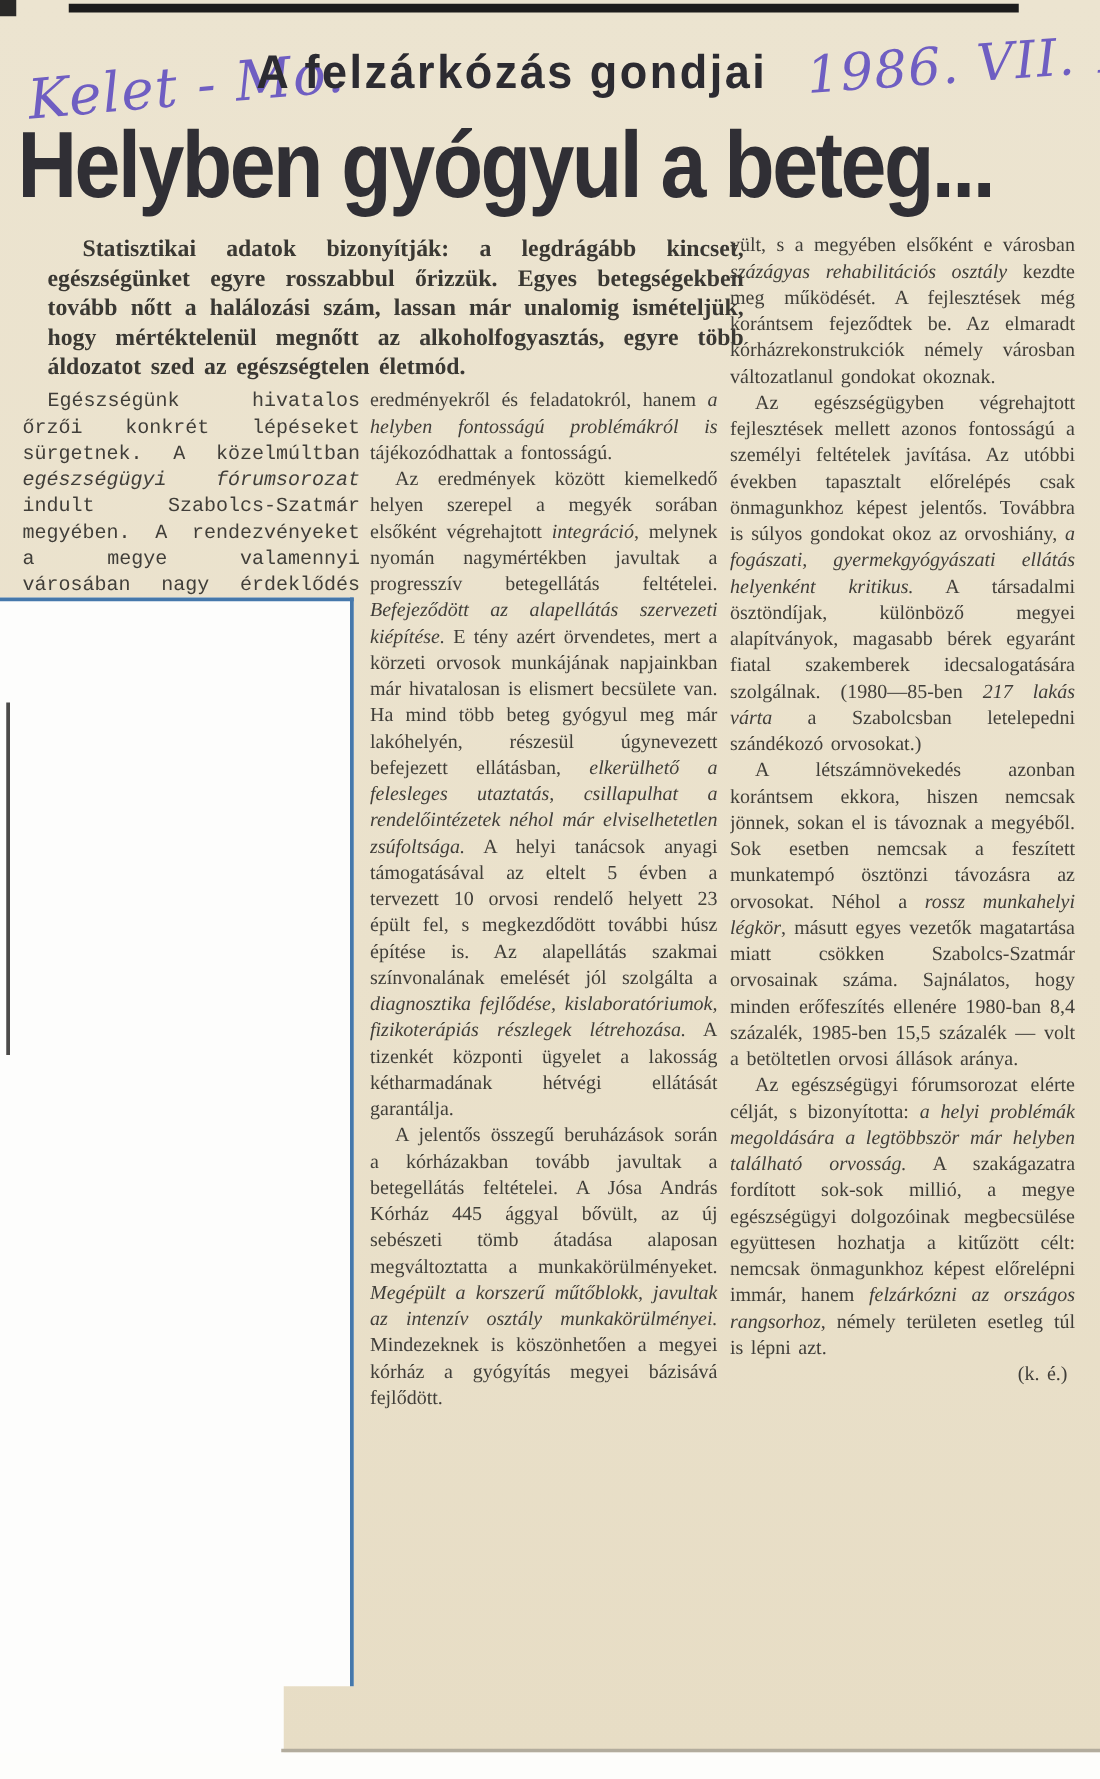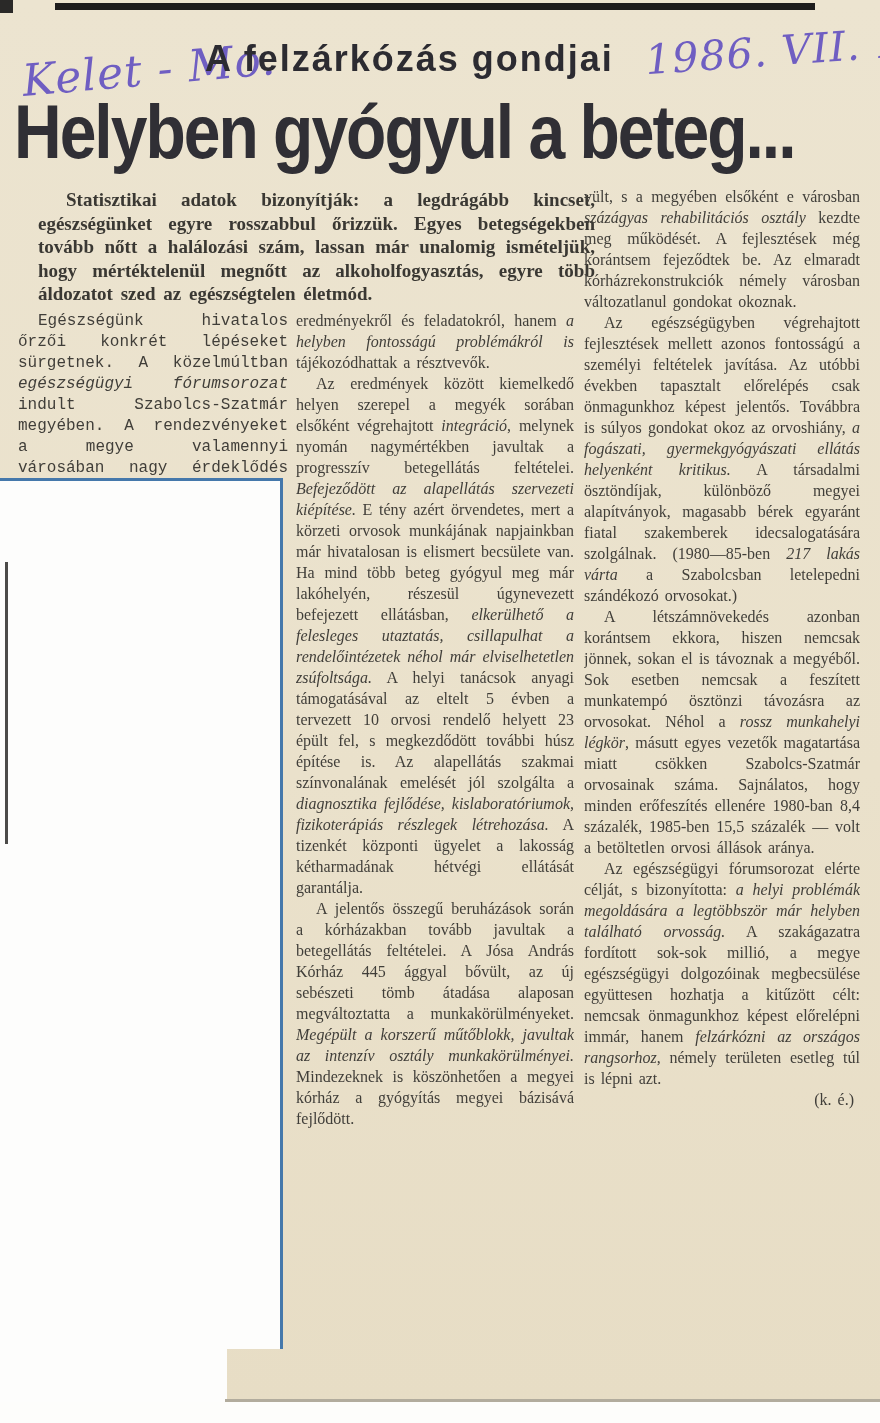--- a/index.html
+++ b/index.html
@@ -60,21 +60,21 @@
     <div class="hw hw-date">1986. VII. 18.</div>
 
     <h1 class="headline">Helyben gyógyul a beteg...</h1>
 
     <p class="lede">Statisztikai adatok bizonyítják: a legdrágább kincset, egészségünket egyre rosszabbul őrizzük. Egyes betegségekben tovább nőtt a halálozási szám, lassan már unalomig ismételjük, hogy mértéktelenül megnőtt az alkoholfogyasztás, egyre több áldozatot szed az egészségtelen életmód.</p>
 
     <div class="col col1">
         <p class="ind"><span>Egészségünk hivatalos őrzői konkrét lépéseket sürgetnek. A közelmúltban </span><span class="it">egészségügyi fórumsorozat</span><span> indult Szabolcs-Szatmár megyében. A rendezvényeket a megye valamennyi városában nagy érdeklődés kísérte, hiszen nemcsak az elért</span></p>
       </div>
     <div class="col col2">
-        <p><span>eredményekről és feladatokról, hanem </span><span class="it">a helyben fontosságú problémákról is</span><span> tájékozódhattak a résztvevők.</span></p>
+        <p><span>eredményekről és feladatokról, hanem </span><span class="it">a helyben fontosságú problémákról is</span><span> tájékozódhattak a fontosságú.</span></p>
         <p class="ind"><span>Az eredmények között kiemelkedő helyen szerepel a megyék sorában elsőként végrehajtott </span><span class="it">integráció</span><span>, melynek nyomán nagymértékben javultak a progresszív betegellátás feltételei. </span><span class="it">Befejeződött az alapellátás szervezeti kiépítése.</span><span> E tény azért örvendetes, mert a körzeti orvosok munkájának napjainkban már hivatalosan is elismert becsülete van. Ha mind több beteg gyógyul meg már lakóhelyén, részesül úgynevezett befejezett ellátásban, </span><span class="it">elkerülhető a felesleges utaztatás, csillapulhat a rendelőintézetek néhol már elviselhetetlen zsúfoltsága.</span><span> A helyi tanácsok anyagi támogatásával az eltelt 5 évben a tervezett 10 orvosi rendelő helyett 23 épült fel, s megkezdődött további húsz építése is. Az alapellátás szakmai színvonalának emelését jól szolgálta a </span><span class="it">diagnosztika fejlődése, kislaboratóriumok, fizikoterápiás részlegek létrehozása.</span><span> A tizenkét központi ügyelet a lakosság kétharmadának hétvégi ellátását garantálja.</span></p>
         <p class="ind"><span>A jelentős összegű beruházások során a kórházakban tovább javultak a betegellátás feltételei. A Jósa András Kórház 445 ággyal bővült, az új sebészeti tömb átadása alaposan megváltoztatta a munkakörülményeket. </span><span class="it">Megépült a korszerű műtőblokk, javultak az intenzív osztály munkakörülményei.</span><span> Mindezeknek is köszönhetően a megyei kórház a gyógyítás megyei bázisává fejlődött.</span></p>
       </div>
     <div class="col col3">
       <div>
           <p><span>vült, s a megyében elsőként e városban </span><span class="it">százágyas rehabilitációs osztály</span><span> kezdte meg működését. A fejlesztések még korántsem fejeződtek be. Az elmaradt kórházrekonstrukciók némely városban változatlanul gondokat okoznak.</span></p>
           <p class="ind"><span>Az egészségügyben végrehajtott fejlesztések mellett azonos fontosságú a személyi feltételek javítása. Az utóbbi években tapasztalt előrelépés csak önmagunkhoz képest jelentős. Továbbra is súlyos gondokat okoz az orvoshiány, </span><span class="it">a fogászati, gyermekgyógyászati ellátás helyenként kritikus.</span><span> A társadalmi ösztöndíjak, különböző megyei alapítványok, magasabb bérek egyaránt fiatal szakemberek idecsalogatására szolgálnak. (1980—85-ben </span><span class="it">217 lakás várta</span><span> a Szabolcsban letelepedni szándékozó orvosokat.)</span></p>
           <p class="ind"><span>A létszámnövekedés azonban korántsem ekkora, hiszen nemcsak jönnek, sokan el is távoznak a megyéből. Sok esetben nemcsak a feszített munkatempó ösztönzi távozásra az orvosokat. Néhol a </span><span class="it">rossz munkahelyi légkör</span><span>, másutt egyes vezetők magatartása miatt csökken Szabolcs-Szatmár orvosainak száma. Sajnálatos, hogy minden erőfeszítés ellenére 1980-ban 8,4 százalék, 1985-ben 15,5 százalék — volt a betöltetlen orvosi állások aránya.</span></p>
           <p class="ind"><span>Az egészségügyi fórumsorozat elérte célját, s bizonyította: </span><span class="it">a helyi problémák megoldására a legtöbbször már helyben található orvosság.</span><span> A szakágazatra fordított sok-sok millió, a megye egészségügyi dolgozóinak megbecsülése együttesen hozhatja a kitűzött célt: nemcsak önmagunkhoz képest előrelépni immár, hanem </span><span class="it">felzárkózni az országos rangsorhoz</span><span>, némely területen esetleg túl is lépni azt.</span></p>
         </div>

